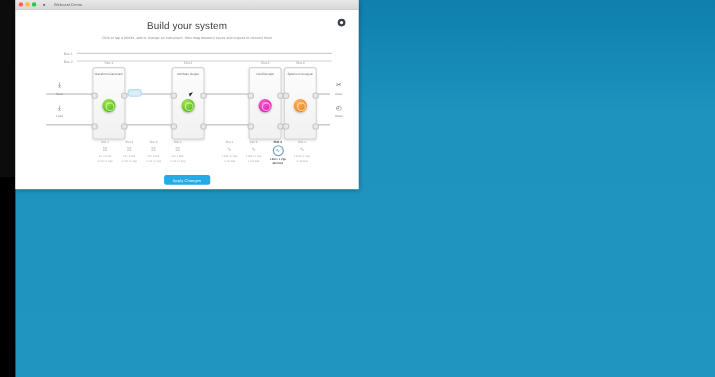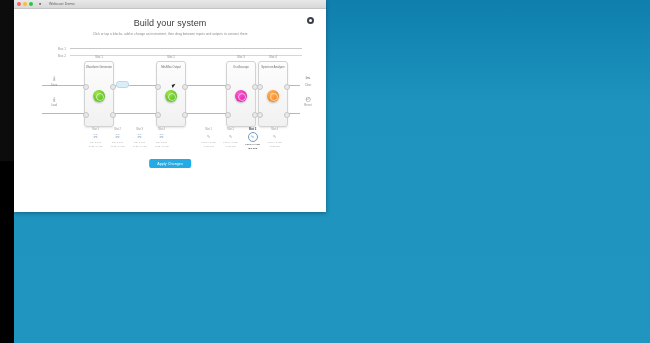--- a/index.html
+++ b/index.html
@@ -15,21 +15,21 @@
   }
   .left-edge{
     position:absolute;left:0;top:0;width:14px;height:343px;background:#000;
   }
   .left-edge-top{
     position:absolute;left:0;top:0;width:14px;height:161px;background:#0c0c0c;
   }
 
   
   .window{
-    position:absolute;left:14px;top:0;width:312px;height:212px;
+    position:absolute;left:14px;top:0;width:312px;height:172px;
     background:#ffffff;
     box-shadow:0 1px 4px rgba(0,0,0,.35);
     overflow:hidden;
   }
   .titlebar{
     height:9px;width:100%;
     background:linear-gradient(180deg,#e8e8e8,#d8d8d8);
     border-bottom:1px solid #c4c4c4;
     display:flex;align-items:center;gap:2px;padding:0 3px;
     box-sizing:border-box;

